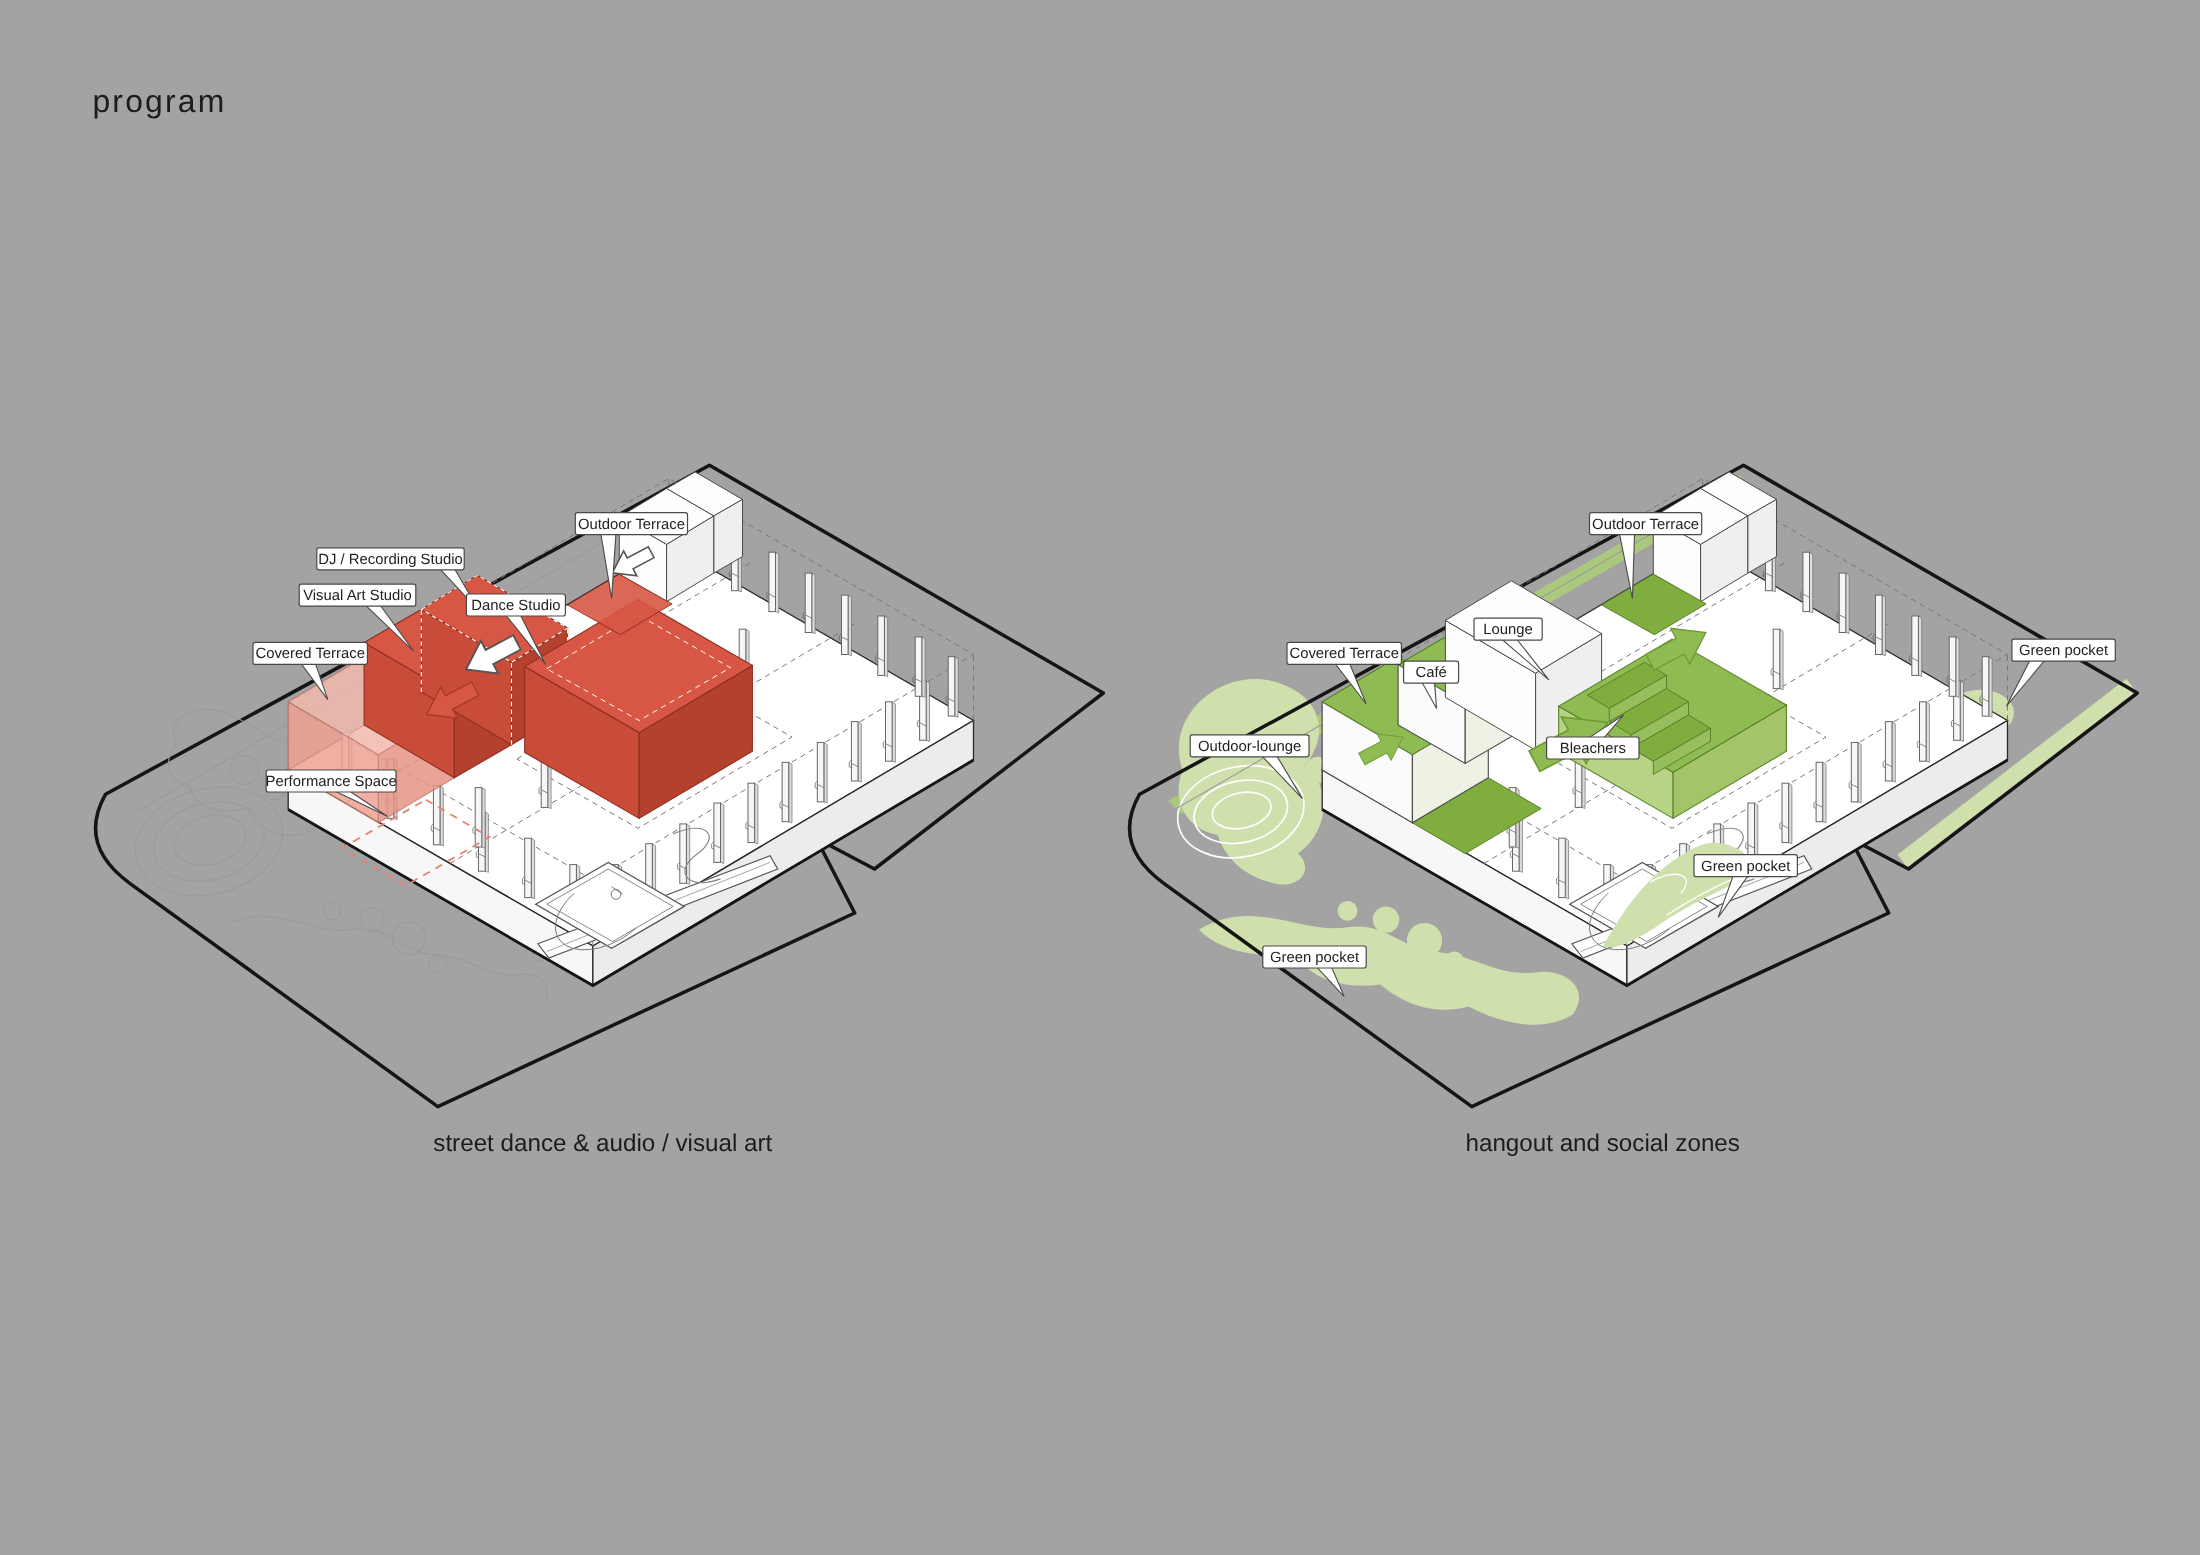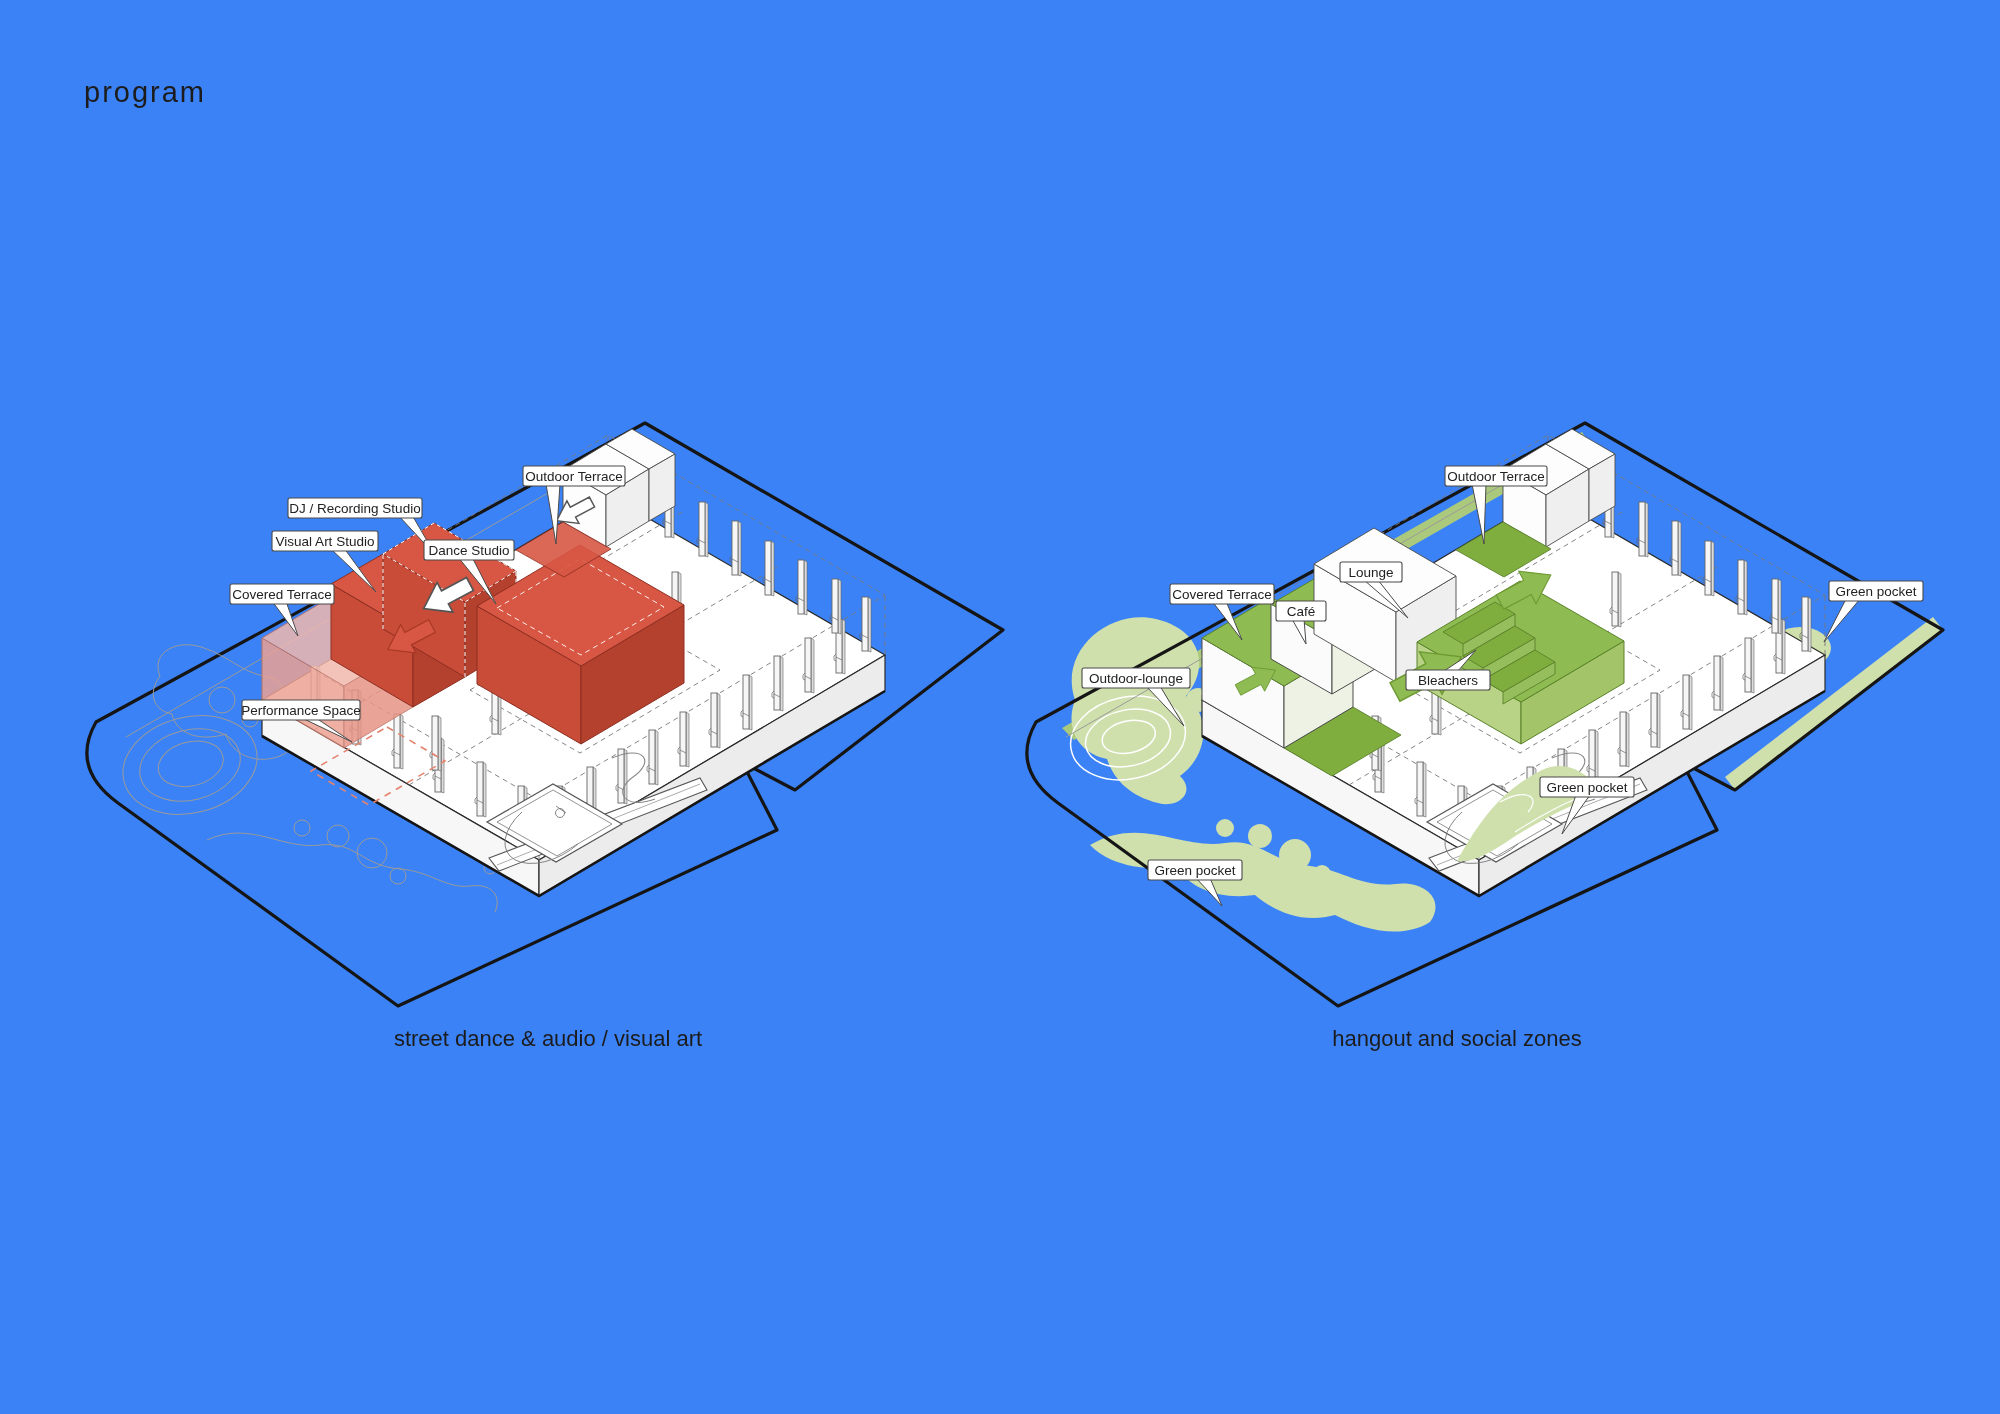--- a/index.html
+++ b/index.html
@@ -1,16 +1,16 @@
 <!DOCTYPE html>
 <html><head>
 <meta charset="utf-8">
 <style>
   html,body{margin:0;padding:0;background:#ffffff;}
-  .page{position:relative;width:2000px;height:1414px;background:#3b82f6;overflow:hidden;}
+  .page{position:relative;width:2000px;height:1414px;background:#a3a3a3;overflow:hidden;}
   svg{display:block;}
   text{font-family:"Liberation Sans","DejaVu Sans",sans-serif;}
   .ttl{font-size:29px;fill:#1c1c1c;letter-spacing:2px;}
   .cap{font-size:22px;fill:#1c1c1c;text-anchor:middle;}
   .lbl-box{fill:#ffffff;stroke:#4a4a4a;stroke-width:1.1;}
   .lbl-tail{fill:#ffffff;stroke:#4a4a4a;stroke-width:1;}
   .lbl-txt{font-size:13.5px;fill:#222;text-anchor:middle;}
   .thinline{stroke:#9a9a9a;stroke-width:1;fill:none;}
   .site{fill:none;stroke:#151515;stroke-width:3.2;stroke-linejoin:round;}
   .slab{stroke:#2a2a2a;stroke-width:1.2;}

